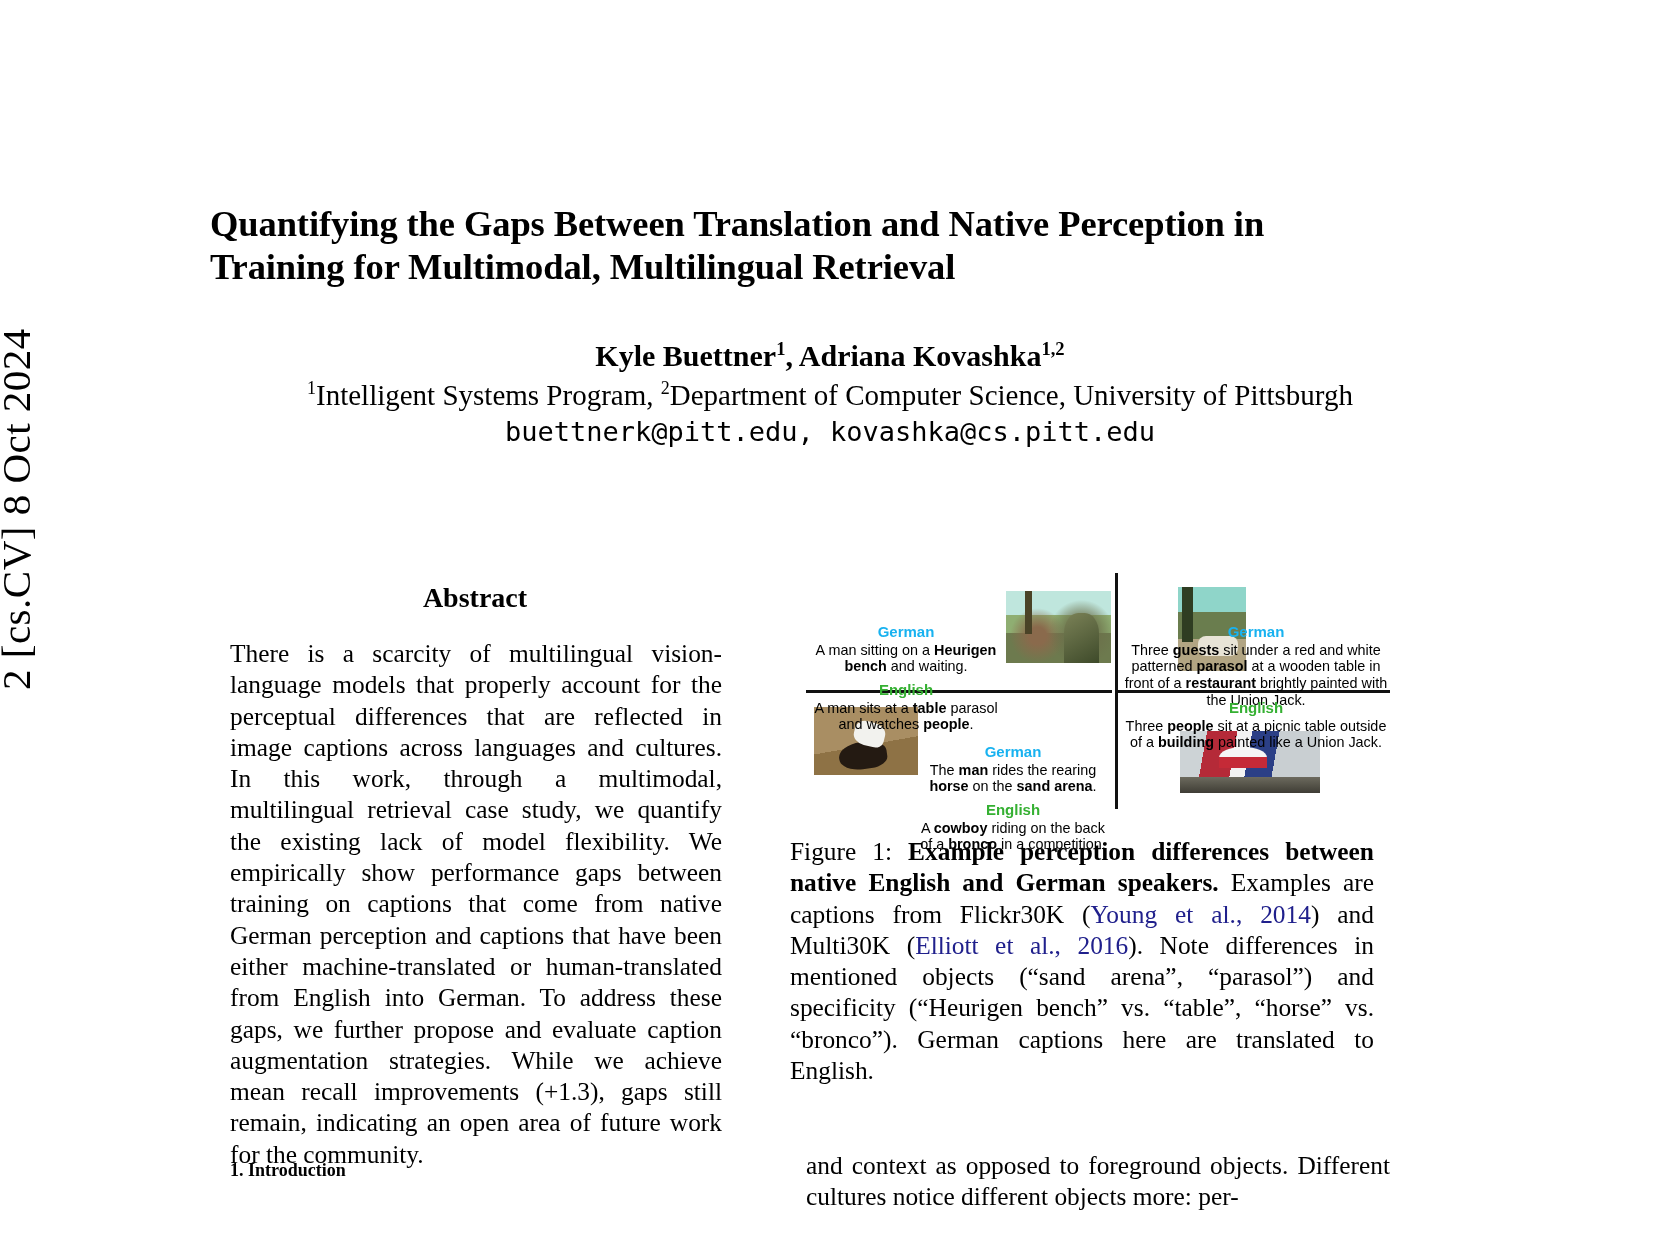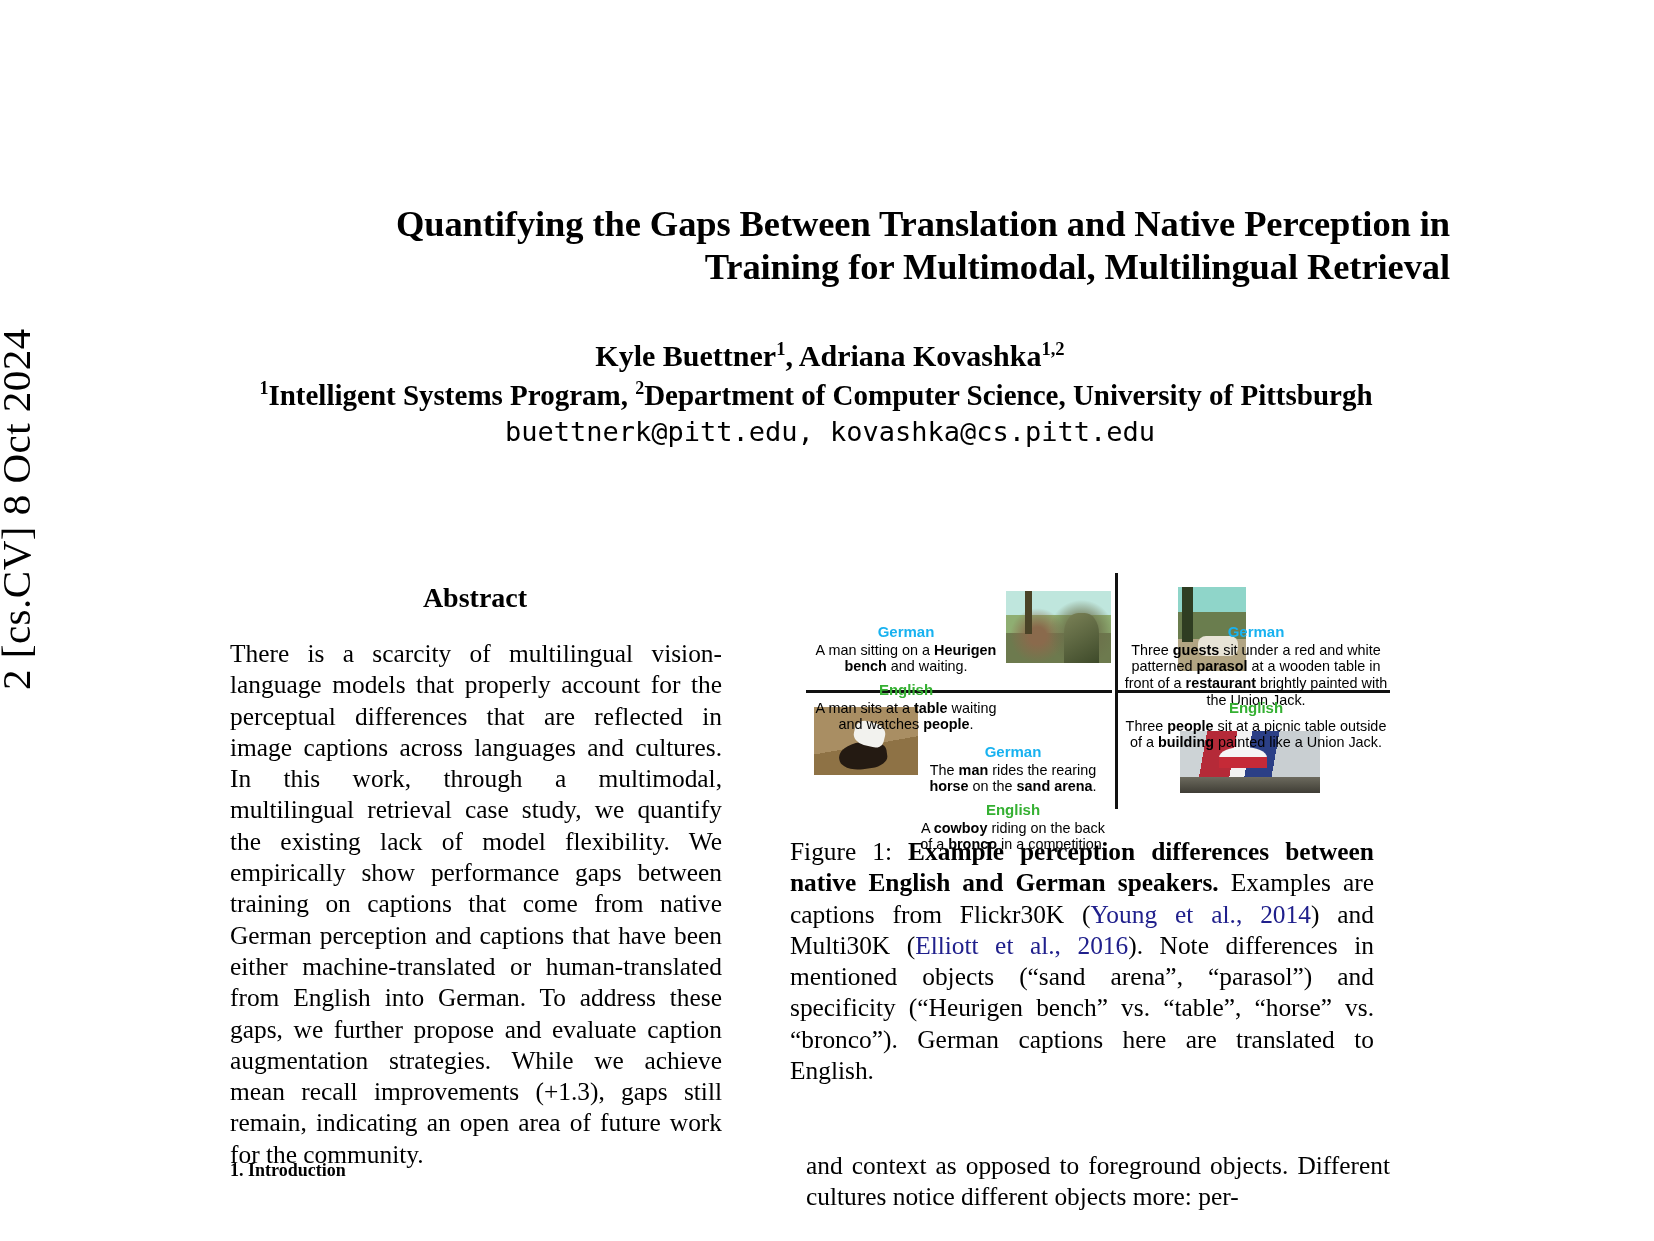--- a/index.html
+++ b/index.html
@@ -24,43 +24,42 @@
     font-size:41px;
     letter-spacing:0.5px;
     white-space:nowrap;
     color:#000;
   }
 
   
   .title{
     position:absolute;
     left:210px; top:202px; width:1240px;
-    text-align:right;
+    text-align:left;
     font-size:36.5px;
     font-weight:bold;
     line-height:1.18;
     letter-spacing:-0.1px;
   }
 
   
   .authors{
     position:absolute;
     left:210px; top:338px; width:1240px;
     text-align:center;
     font-size:30px;
     font-weight:bold;
     line-height:1.2;
   }
   .affil{
     position:absolute;
-    left:136px; top:378px; width:1360px;
+    left:150px; top:378px; width:1360px;
     text-align:center;
     font-size:29px;
     line-height:1.2;
-    font-weight:bold;
   }
   .emails{
     position:absolute;
     left:210px; top:416px; width:1240px;
     text-align:center;
     font-family:"DejaVu Sans Mono", monospace;
     font-size:27px;
     letter-spacing:0px;
   }
   .url{
@@ -264,21 +263,21 @@
 
     <div class="photo photo-heurigen"></div>
     <div class="photo photo-bronco"></div>
     <div class="photo photo-parasol"></div>
     <div class="photo photo-unionjack"></div>
 
     <div class="q q-tl">
       <div class="lang-label lang-de">German</div>
       <div class="cap"><span>A man sitting on a </span><b>Heurigen bench</b><span> and waiting.</span></div>
       <div class="lang-label lang-en" style="margin-top:6px">English</div>
-      <div class="cap"><span>A man sits at a </span><b>table</b><span> waiting and watches </span><b>people</b><span>.</span></div>
+      <div class="cap"><span>A man sits at a </span><b>table</b><span> parasol and watches </span><b>people</b><span>.</span></div>
     </div>
 
     <div class="q q-bl">
       <div class="lang-label lang-de">German</div>
       <div class="cap"><span>The </span><b>man</b><span> rides the rearing </span><b>horse</b><span> on the </span><b>sand arena</b><span>.</span></div>
       <div class="lang-label lang-en" style="margin-top:6px">English</div>
       <div class="cap"><span>A </span><b>cowboy</b><span> riding on the back of a </span><b>bronco</b><span> in a competition.</span></div>
     </div>
 
     <div class="q q-tr">

